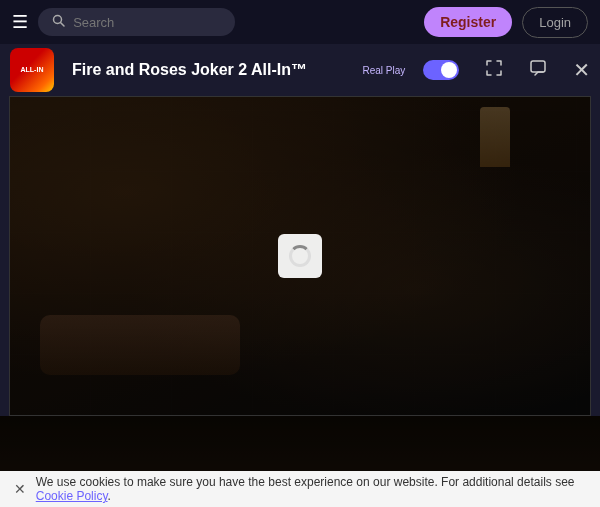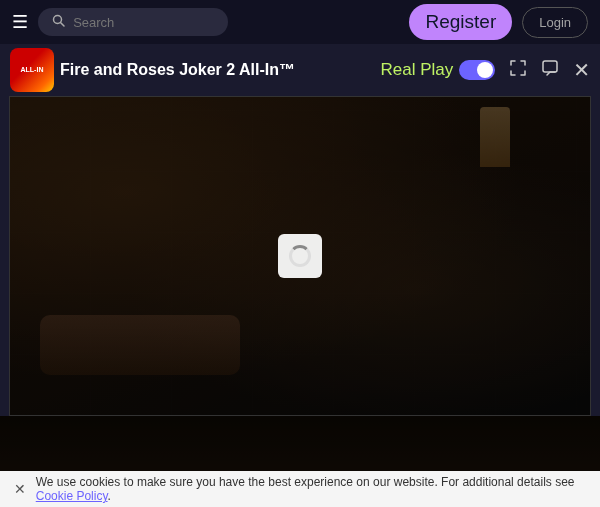--- a/index.html
+++ b/index.html
@@ -47,46 +47,47 @@
       background: transparent;
       border: none;
       outline: none;
       color: #ccc;
       font-size: 13px;
       width: 100%;
     }
     .nav-spacer { flex: 1; }
     .btn-register {
       background: #c084fc;
-      color: #0f172a;
+      color: #7f1d1d;
       border: none;
       border-radius: 20px;
       padding: 7px 16px;
-      font-size: 19px;
-      cursor: pointer;
+      font-size: 14px;
+      cursor: pointer;
+      font-weight: bold;
     }
     .btn-login {
       background: transparent;
       color: #a3a3a3;
       border: 1px solid #555;
       border-radius: 20px;
       padding: 7px 16px;
       font-size: 13px;
       cursor: pointer;
     }
 
     
     .game-header {
       width: 100%;
       height: 52px;
       background: #1a1a2e;
       display: flex;
       align-items: center;
       padding: 0 10px;
-      gap: 6px;
+      gap: 18px;
       position: relative;
       z-index: 10;
     }
     .game-logo {
       width: 44px;
       height: 44px;
       border-radius: 8px;
       background: linear-gradient(135deg, #c00 40%, #ff6600 80%, #ffcc00 100%);
       display: flex;
       align-items: center;
@@ -106,22 +107,22 @@
       text-align: center;
       line-height: 1.2;
     }
     .game-title {
       color: #fff;
       font-size: 16px;
       font-weight: bold;
       flex: 1;
     }
     .real-play-label {
-      color: #bef264;
-      font-size: 17px;
+      color: #c4b5fd;
+      font-size: 10px;
     }
     .toggle-switch {
       width: 36px;
       height: 20px;
       background: #6c63ff;
       border-radius: 10px;
       position: relative;
       cursor: pointer;
     }
     .toggle-knob {

